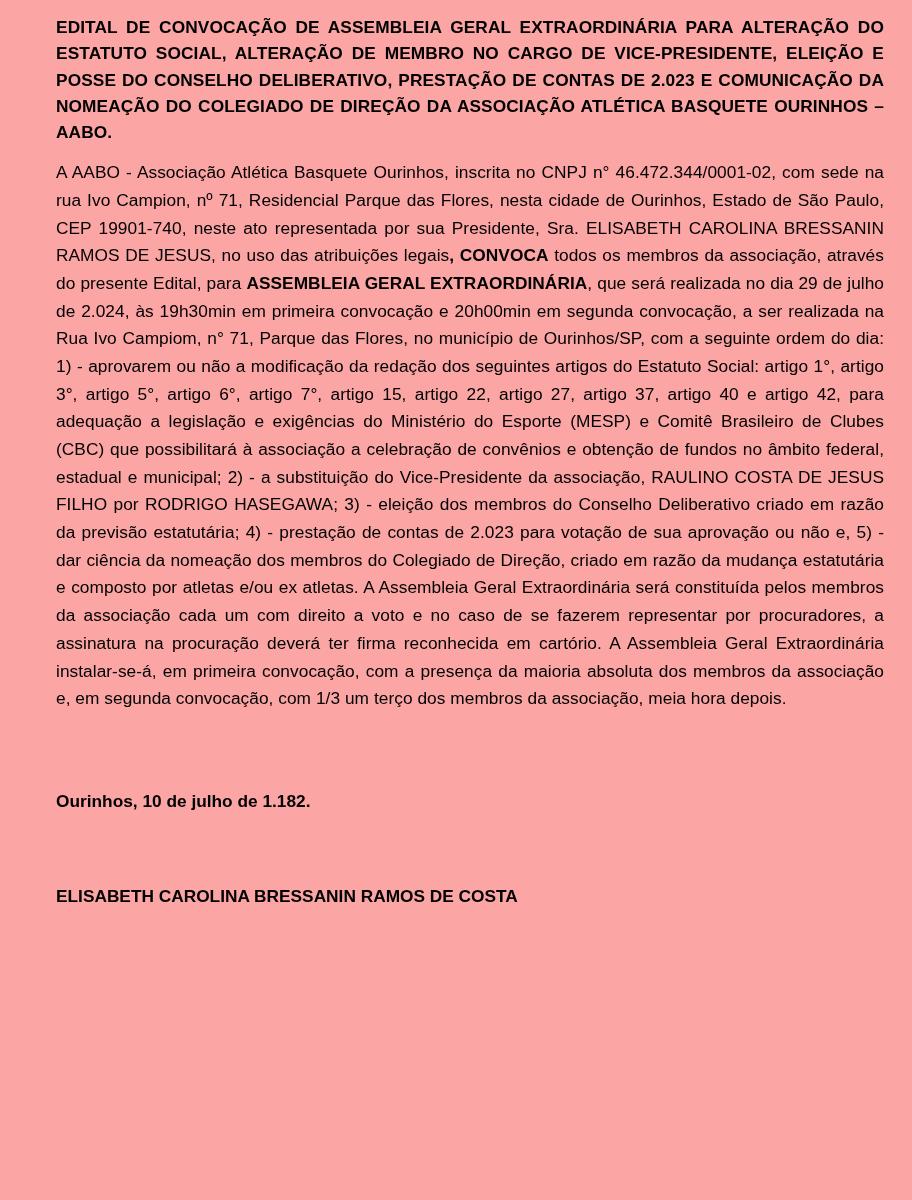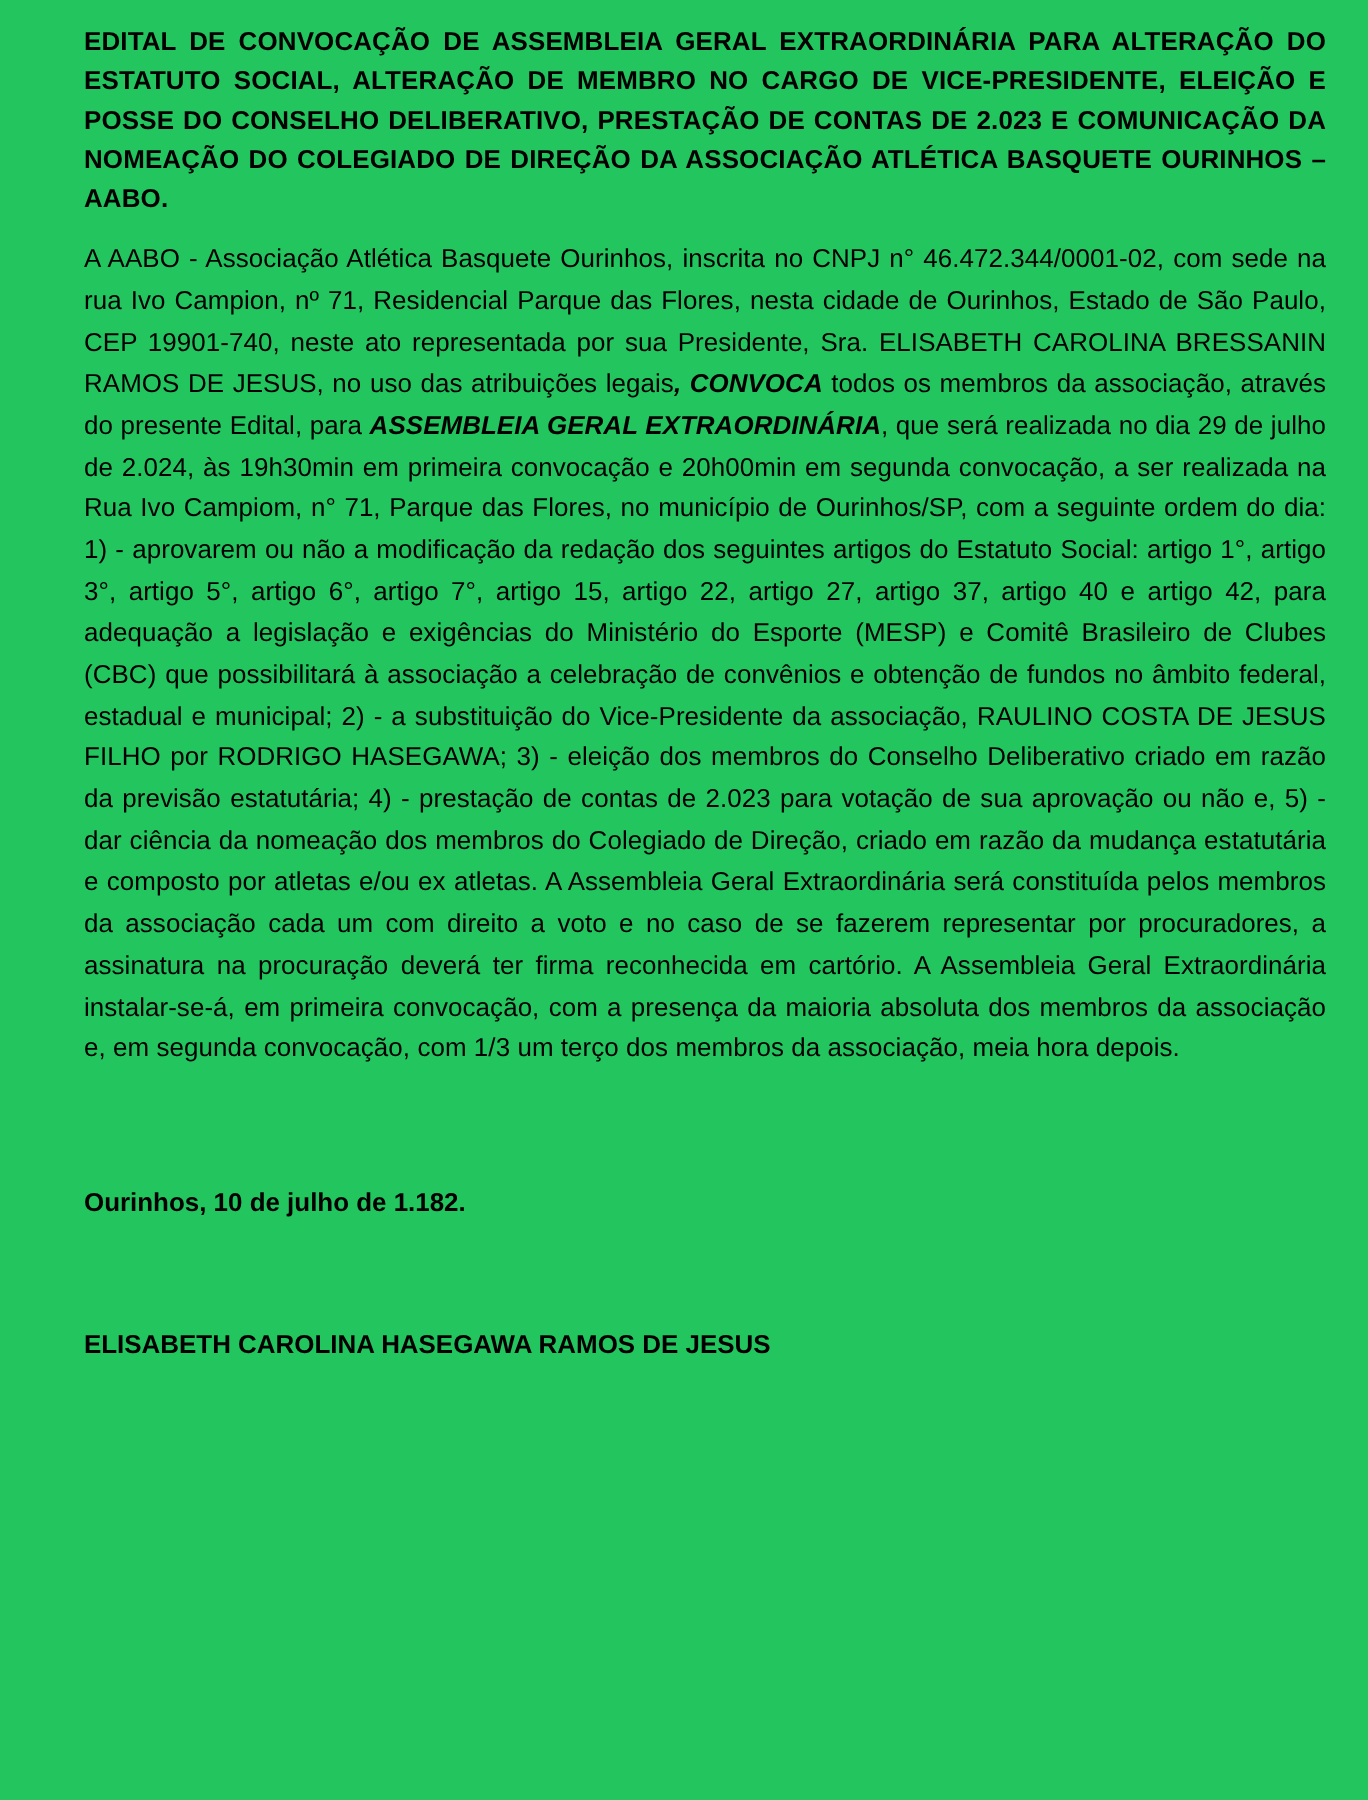--- a/index.html
+++ b/index.html
@@ -13,42 +13,41 @@
     min-height: 1200px;
     font-family: "Liberation Sans", sans-serif;
     color: #000000;
     -webkit-font-smoothing: antialiased;
   }
   .page {
     width: 912px;
     min-height: 1200px;
     box-sizing: border-box;
     padding: 14px 28px 20px 56px;
-    background: #22c55e;
+    background: #fca5a5;
   }
   .doc-title {
     font-size: 17.3px;
     font-weight: bold;
     line-height: 1.52;
     text-align: justify;
     text-justify: inter-word;
     letter-spacing: 0.1px;
     margin: 0 0 6px 0;
   }
   .doc-body {
     font-size: 17.3px;
     line-height: 1.60;
     text-align: justify;
     text-justify: inter-word;
     margin: 14px 0 0 0;
     letter-spacing: 0.05px;
   }
   .doc-body b {
     font-weight: bold;
-    font-style: italic;
   }
   .place-date {
     font-size: 17.3px;
     font-weight: bold;
     margin: 78px 0 0 0;
   }
   .signature-block {
     margin: 72px 0 0 0;
   }
   .sig-name {
@@ -67,16 +66,16 @@
 
 <div class="page">
 
   <h1 class="doc-title">EDITAL DE CONVOCAÇÃO DE ASSEMBLEIA GERAL EXTRAORDINÁRIA PARA ALTERAÇÃO DO ESTATUTO SOCIAL, ALTERAÇÃO DE MEMBRO NO CARGO DE VICE-PRESIDENTE, ELEIÇÃO E POSSE DO CONSELHO DELIBERATIVO, PRESTAÇÃO DE CONTAS DE 2.023 E COMUNICAÇÃO DA NOMEAÇÃO DO COLEGIADO DE DIREÇÃO DA ASSOCIAÇÃO ATLÉTICA BASQUETE OURINHOS – AABO.</h1>
 
   <p class="doc-body"><span>A AABO - Associação Atlética Basquete Ourinhos, inscrita no CNPJ n° 46.472.344/0001-02, com sede na rua Ivo Campion, nº 71, Residencial Parque das Flores, nesta cidade de Ourinhos, Estado de São Paulo, CEP 19901-740, neste ato representada por sua Presidente, Sra. ELISABETH CAROLINA BRESSANIN RAMOS DE JESUS, no uso das atribuições legais</span><b>, CONVOCA</b><span> todos os membros da associação, através do presente Edital, para </span><b>ASSEMBLEIA GERAL EXTRAORDINÁRIA</b><span>, que será realizada no dia 29 de julho de 2.024, às 19h30min em primeira convocação e 20h00min em segunda convocação, a ser realizada na Rua Ivo Campiom, n° 71, Parque das Flores, no município de Ourinhos/SP, com a seguinte ordem do dia: 1) - aprovarem ou não a modificação da redação dos seguintes artigos do Estatuto Social: artigo 1°, artigo 3°, artigo 5°, artigo 6°, artigo 7°, artigo 15, artigo 22, artigo 27, artigo 37, artigo 40 e artigo 42, para adequação a legislação e exigências do Ministério do Esporte (MESP) e Comitê Brasileiro de Clubes (CBC) que possibilitará à associação a celebração de convênios e obtenção de fundos no âmbito federal, estadual e municipal; 2) - a substituição do Vice-Presidente da associação, RAULINO COSTA DE JESUS FILHO por RODRIGO HASEGAWA; 3) - eleição dos membros do Conselho Deliberativo criado em razão da previsão estatutária; 4) - prestação de contas de 2.023 para votação de sua aprovação ou não e, 5) - dar ciência da nomeação dos membros do Colegiado de Direção, criado em razão da mudança estatutária e composto por atletas e/ou ex atletas. A Assembleia Geral Extraordinária será constituída pelos membros da associação cada um com direito a voto e no caso de se fazerem representar por procuradores, a assinatura na procuração deverá ter firma reconhecida em cartório. A Assembleia Geral Extraordinária instalar-se-á, em primeira convocação, com a presença da maioria absoluta dos membros da associação e, em segunda convocação, com 1/3 um terço dos membros da associação, meia hora depois.</span></p>
 
   <p class="place-date">Ourinhos, 10 de julho de 1.182.</p>
 
   <div class="signature-block">
-    <div class="sig-name">ELISABETH CAROLINA HASEGAWA RAMOS DE JESUS</div>
+    <div class="sig-name">ELISABETH CAROLINA BRESSANIN RAMOS DE COSTA</div>
   </div>
 
 </div>
 
 </body></html>

